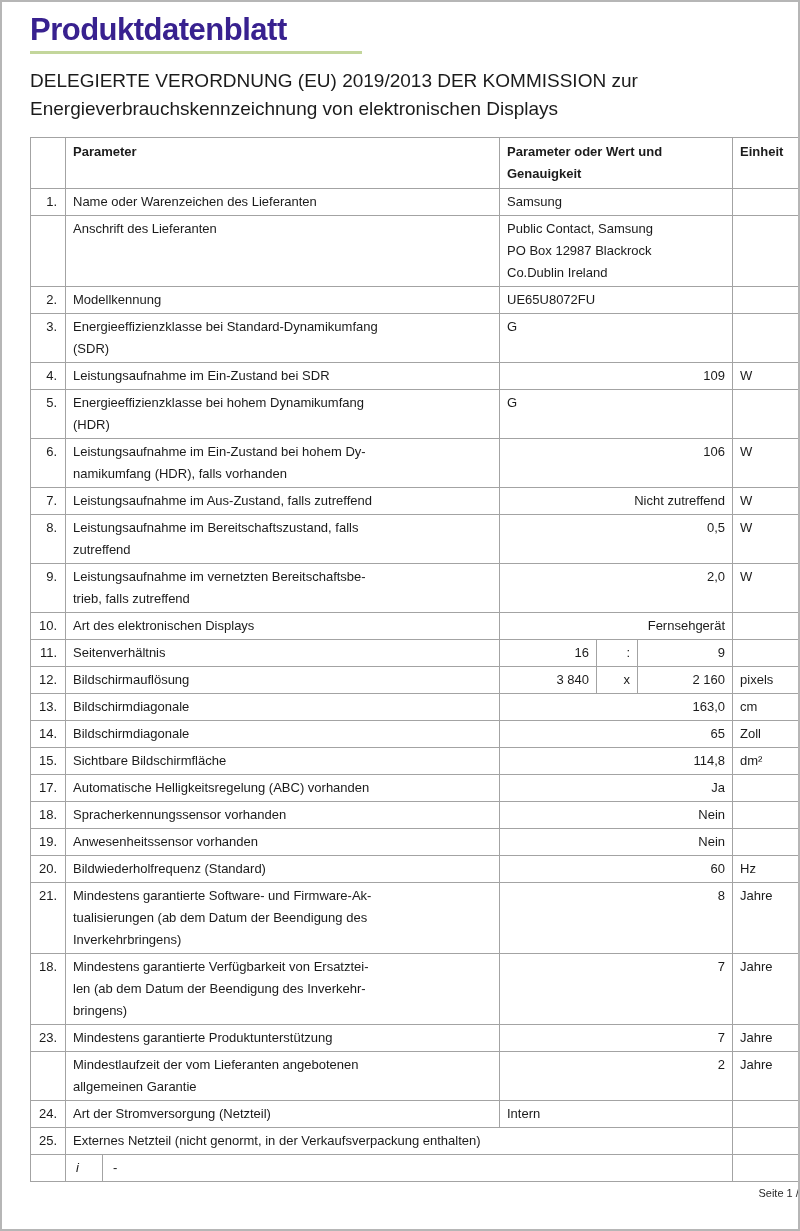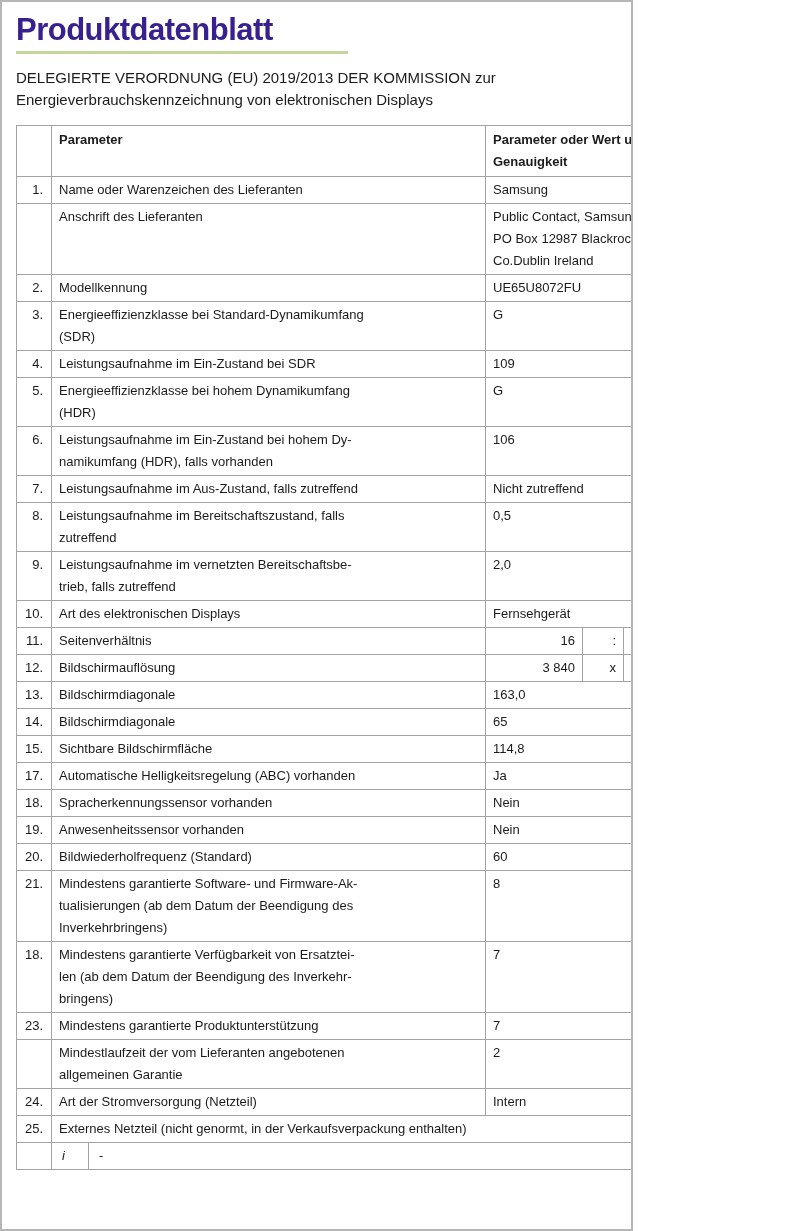--- a/index.html
+++ b/index.html
@@ -5,42 +5,42 @@
   :root{
     --title-color:#38218f;
     --underline-color:#c3d69b;
     --border-color:#a3a3a3;
     --text-color:#1b1b1b;
   }
   *{box-sizing:border-box;}
   html,body{margin:0;padding:0;background:#ffffff;}
   body{font-family:"Liberation Sans", sans-serif;color:var(--text-color);}
   .page{
-    width:633px;height:1231px;
+    width:800px;height:1231px;
     border:2px solid #b6b6b6;
-    padding:8px 10px 0 14px;
+    padding:8px 10px 0 28px;
     background:#ffffff;
     overflow:hidden;
   }
   .title{
     margin:2px 0 0 0;
     font-size:31px;
     font-weight:bold;
     letter-spacing:-0.5px;
     color:var(--title-color);
     line-height:1.15;
   }
   .title-underline{
     width:332px;height:3px;
     background:var(--underline-color);
     margin-top:3px;
   }
   .subtitle{
     margin:13px 0 0 0;
-    font-size:15px;
+    font-size:19px;
     line-height:1.5;
     white-space:pre-line;
   }
   table.datasheet{
     margin-top:13px;
     border-collapse:collapse;
     table-layout:fixed;
     width:778px;
     font-size:13px;
     color:var(--text-color);
@@ -60,21 +60,21 @@
   }
   .col-num{width:35px;}
   .col-param{width:434px;}
   .col-v1{width:97px;}
   .col-v2{width:41px;}
   .col-v3{width:95px;}
   .col-unit{width:76px;}
   td.num{text-align:right;padding-right:8px;}
   td.param{white-space:pre-line;}
   td.value{white-space:pre-line;}
-  td.val-right{text-align:left;}
+  td.val-right{text-align:right;}
   td.val-left{text-align:left;}
   td.vcell{text-align:right;}
   td.unit{text-align:left;}
   td.subcell{padding:0;}
   .subflex{display:flex;align-items:stretch;min-height:26px;}
   .sub-i{
     width:37px;
     border-right:1px solid var(--border-color);
     padding:2px 8px 2px 10px;
     font-style:italic;

